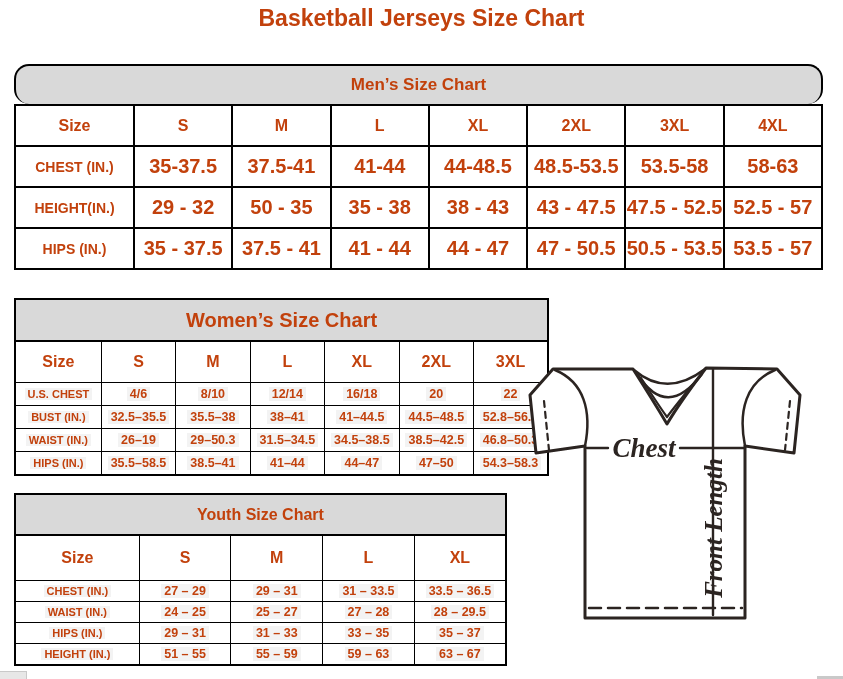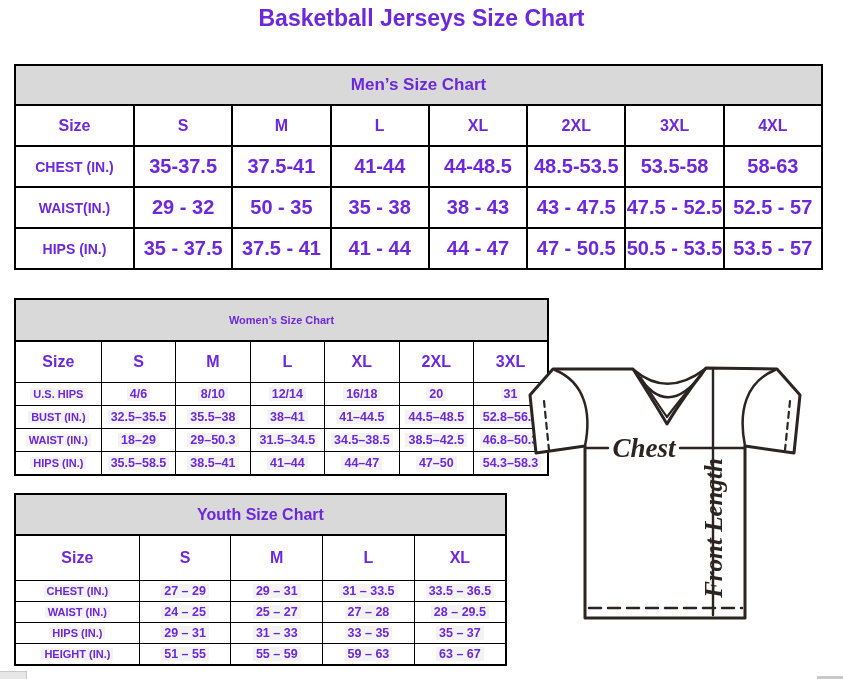--- a/index.html
+++ b/index.html
@@ -1,44 +1,44 @@
 <!DOCTYPE html>
 <html><head>
 <meta charset="utf-8">
 <style>
   html,body{margin:0;padding:0;background:#ffffff;}
   .screen{
     position:relative;width:843px;height:679px;background:#ffffff;
-    font-family:"Liberation Sans",sans-serif;color:#6d28d9;overflow:hidden;
+    font-family:"Liberation Sans",sans-serif;color:#c2410c;overflow:hidden;
   }
   .page-title{
     position:absolute;top:5px;left:0;width:843px;text-align:center;
     font-size:23px;font-weight:bold;letter-spacing:0px;
   }
   .chart-block{position:absolute;}
   .band{
     background:#d9d9d9;border:2px solid #000;border-bottom:0;
     text-align:center;font-weight:bold;display:flex;align-items:center;justify-content:center;
   }
   table.grid{border-collapse:collapse;table-layout:fixed;width:100%;background:#fff;}
   table.grid th,table.grid td{
     text-align:center;vertical-align:middle;font-weight:bold;padding:0;
     overflow:hidden;white-space:nowrap;
   }
   
   .men{left:14px;top:64px;width:809px;}
-  .men .band{height:38px;font-size:17px;}
+  .men .band{height:38px;font-size:17px;border-radius:15px;}
   .men table.grid th,.men table.grid td{border:2px solid #000;}
   .men table.grid th{height:39px;font-size:16px;}
   .men table.grid td{height:39px;font-size:20px;}
   .men table.grid td:first-child,.men table.grid th:first-child{width:14.5%;}
   .men table.grid td:first-child{font-size:14px;}
   
   .women{left:14px;top:298px;width:535px;}
-  .women .band{height:40px;font-size:11px;}
+  .women .band{height:40px;font-size:20px;}
   .women table.grid{border:2px solid #000;}
   .women table.grid th,.women table.grid td{border:1px solid #000;}
   .women table.grid th{height:40px;font-size:16px;}
   .women table.grid td{height:22px;font-size:12.5px;}
   .women table.grid td:first-child,.women table.grid th:first-child{width:15.9%;}
   .women table.grid td:first-child{font-size:11px;}
   
   .youth{left:14px;top:493px;width:493px;}
   .youth .band{height:39px;font-size:16px;}
   .youth table.grid{border:2px solid #000;}
@@ -89,21 +89,21 @@
               <td><span class="v">CHEST (IN.)</span></td>
               <td><span class="v">35-37.5</span></td>
               <td><span class="v">37.5-41</span></td>
               <td><span class="v">41-44</span></td>
               <td><span class="v">44-48.5</span></td>
               <td><span class="v">48.5-53.5</span></td>
               <td><span class="v">53.5-58</span></td>
               <td><span class="v">58-63</span></td>
             </tr>
             <tr>
-              <td><span class="v">WAIST(IN.)</span></td>
+              <td><span class="v">HEIGHT(IN.)</span></td>
               <td><span class="v">29 - 32</span></td>
               <td><span class="v">50 - 35</span></td>
               <td><span class="v">35 - 38</span></td>
               <td><span class="v">38 - 43</span></td>
               <td><span class="v">43 - 47.5</span></td>
               <td><span class="v">47.5 - 52.5</span></td>
               <td><span class="v">52.5 - 57</span></td>
             </tr>
             <tr>
               <td><span class="v">HIPS (IN.)</span></td>
@@ -130,40 +130,40 @@
               <th>S</th>
               <th>M</th>
               <th>L</th>
               <th>XL</th>
               <th>2XL</th>
               <th>3XL</th>
             </tr>
           </thead>
           <tbody>
             <tr>
-              <td><span class="v">U.S. HIPS</span></td>
+              <td><span class="v">U.S. CHEST</span></td>
               <td><span class="v">4/6</span></td>
               <td><span class="v">8/10</span></td>
               <td><span class="v">12/14</span></td>
               <td><span class="v">16/18</span></td>
               <td><span class="v">20</span></td>
-              <td><span class="v">31</span></td>
+              <td><span class="v">22</span></td>
             </tr>
             <tr>
               <td><span class="v">BUST (IN.)</span></td>
               <td><span class="v">32.5–35.5</span></td>
               <td><span class="v">35.5–38</span></td>
               <td><span class="v">38–41</span></td>
               <td><span class="v">41–44.5</span></td>
               <td><span class="v">44.5–48.5</span></td>
               <td><span class="v">52.8–56.5</span></td>
             </tr>
             <tr>
               <td><span class="v">WAIST (IN.)</span></td>
-              <td><span class="v">18–29</span></td>
+              <td><span class="v">26–19</span></td>
               <td><span class="v">29–50.3</span></td>
               <td><span class="v">31.5–34.5</span></td>
               <td><span class="v">34.5–38.5</span></td>
               <td><span class="v">38.5–42.5</span></td>
               <td><span class="v">46.8–50.3</span></td>
             </tr>
             <tr>
               <td><span class="v">HIPS (IN.)</span></td>
               <td><span class="v">35.5–58.5</span></td>
               <td><span class="v">38.5–41</span></td>

